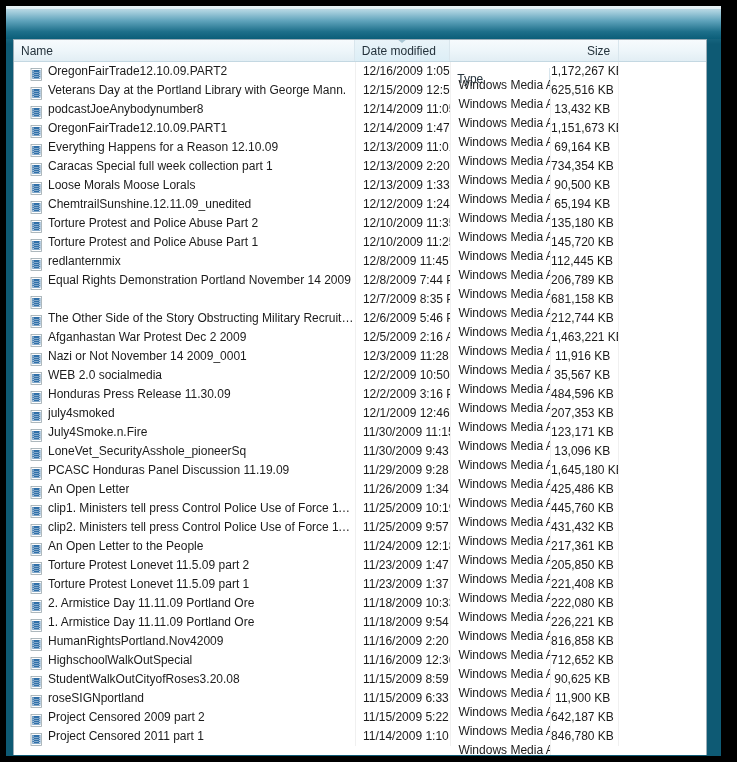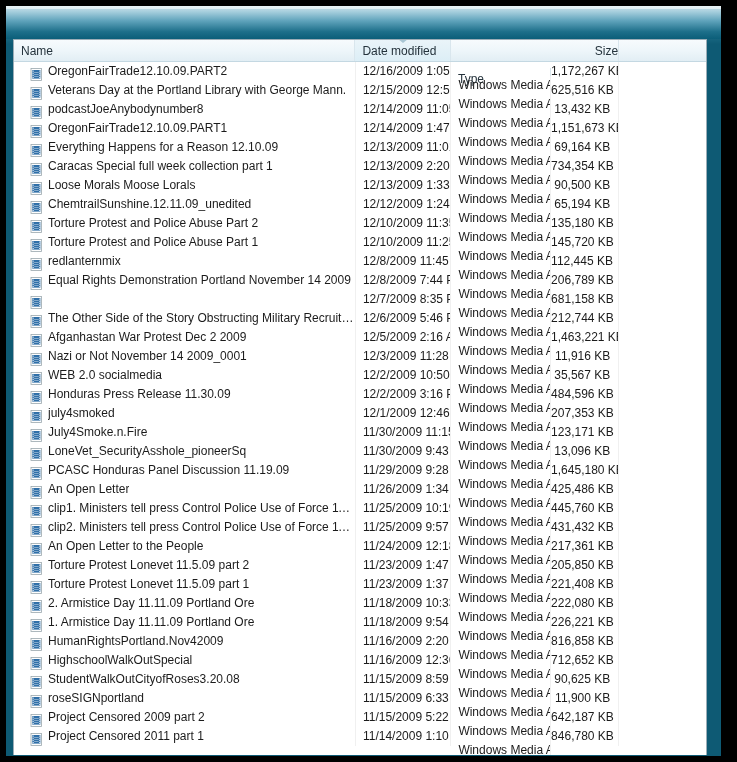--- a/index.html
+++ b/index.html
@@ -110,21 +110,21 @@
     width: 0; height: 0;
     border-left: 5px solid transparent;
     border-right: 5px solid transparent;
     border-top: 4px solid #a8c6d4;
   }
 
   
   .c-name { width: 396px; }
   .c-date { width: 110px; }
   .c-type { width: 115px; margin-top: 28px; }
-  .c-size { width: 78px; justify-content: flex-end; padding-right: 0; padding-left: 7px; }
+  .c-size { width: 78px; justify-content: flex-end; padding-right: 8px; padding-left: 7px; }
   .c-extra { width: 100px; }
 
   
   #rows {
     position: relative;
   }
   .row {
     display: flex;
     height: 19px;
     align-items: center;

